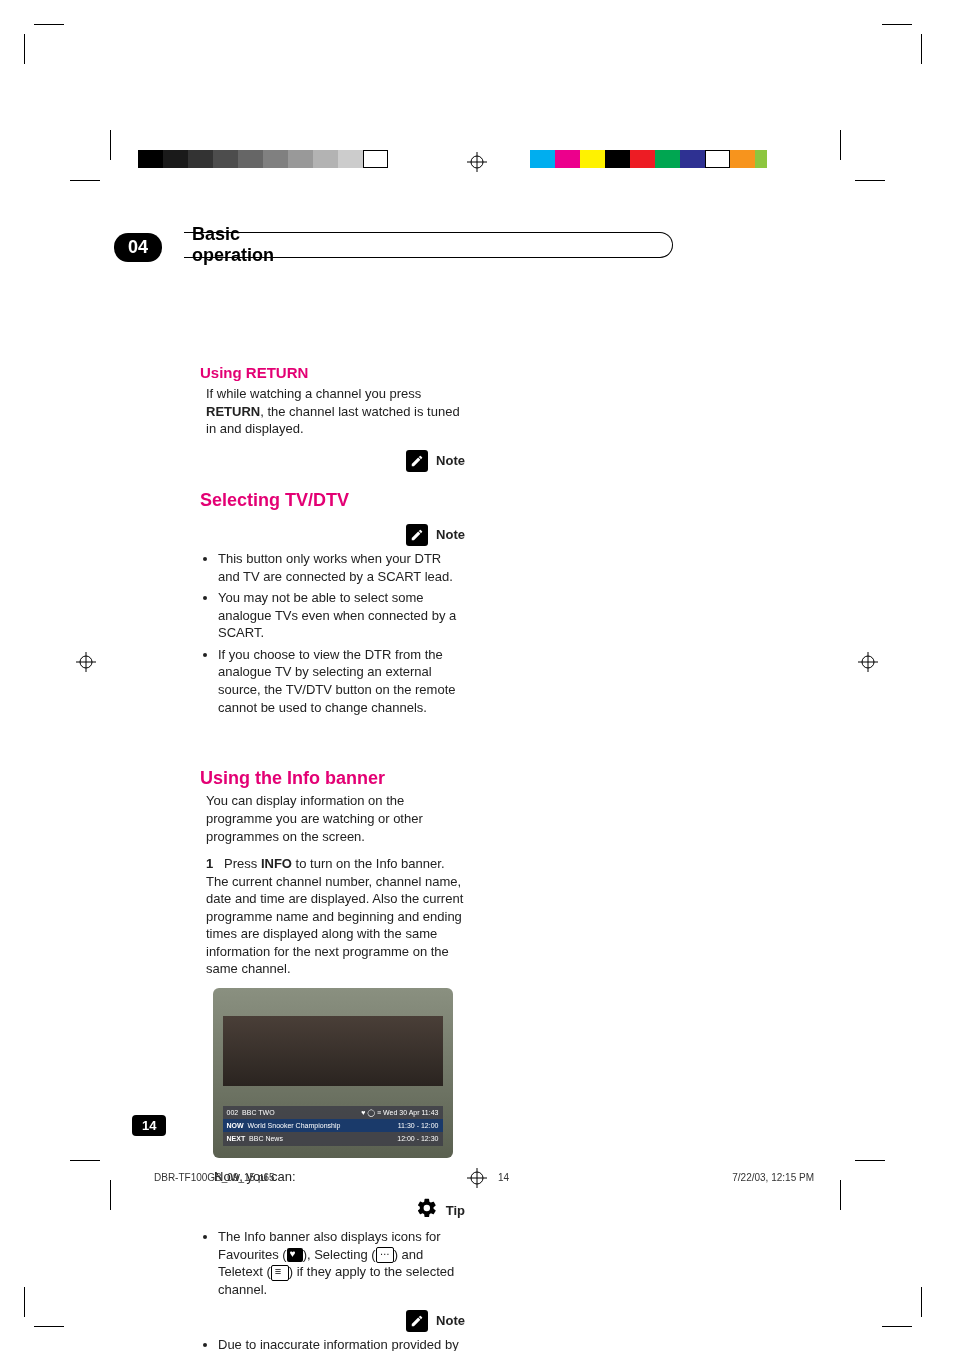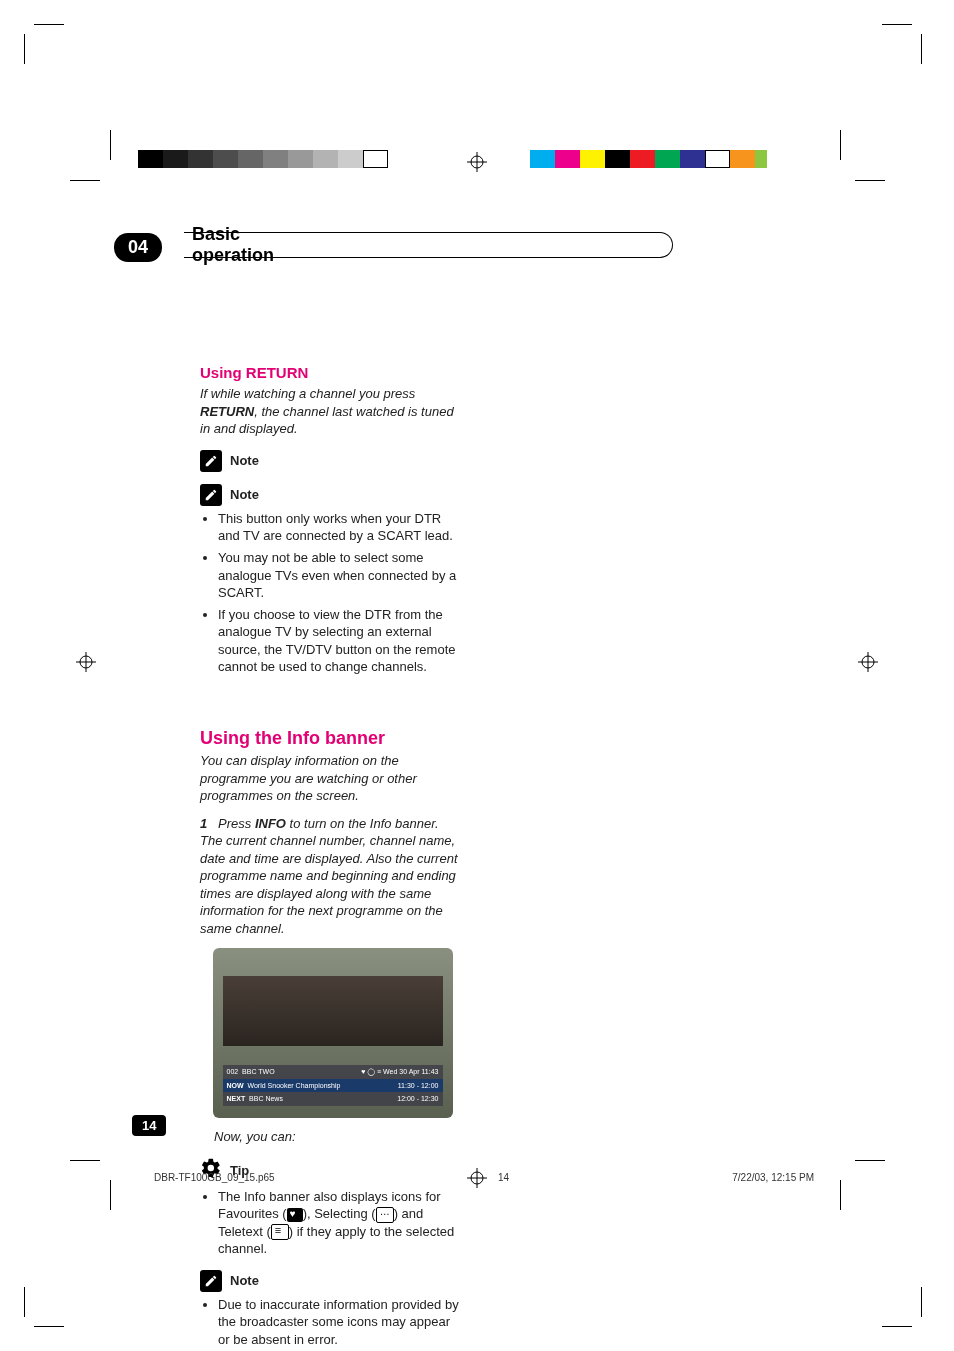--- a/index.html
+++ b/index.html
@@ -89,27 +89,27 @@
     font-size: 15px;
     margin: 4px 0 2px 0;
   }
   .h-main {
     color: #e30074;
     font-weight: bold;
     font-size: 18px;
     margin: 16px 0 2px 0;
   }
   .para {
-    margin: 0 0 10px 0;
-    font-style: italic;
+    margin: 0 0 10px 6px;
   }
   .note-row, .tip-row {
     display: flex;
     align-items: center;
     margin: 12px 0 4px 0;
+    justify-content: flex-end;
   }
   .note-row .lbl, .tip-row .lbl {
     font-weight: bold;
     font-size: 13px;
     margin-left: 8px;
   }
   ul.bullets {
     margin: 2px 0 8px 0;
     padding-left: 18px;
   }
@@ -348,20 +348,21 @@
 
       <div class="note-row">
         <span class="icon-pencil">
           <svg viewBox="0 0 24 24">
               <path fill="#fff" d="M3 17.25V21h3.75L17.81 9.94l-3.75-3.75L3 17.25zM20.71 7.04a1 1 0 0 0 0-1.41l-2.34-2.34a1 1 0 0 0-1.41 0l-1.83 1.83 3.75 3.75 1.83-1.83z"></path>
             </svg>
         </span>
         <span class="lbl">Note</span>
       </div>
 
+      <div class="h-main">Selecting TV/DTV</div>
 
       <div class="note-row">
         <span class="icon-pencil">
           <svg viewBox="0 0 24 24">
               <path fill="#fff" d="M3 17.25V21h3.75L17.81 9.94l-3.75-3.75L3 17.25zM20.71 7.04a1 1 0 0 0 0-1.41l-2.34-2.34a1 1 0 0 0-1.41 0l-1.83 1.83 3.75 3.75 1.83-1.83z"></path>
             </svg>
         </span>
         <span class="lbl">Note</span>
       </div>
       <ul class="bullets">

